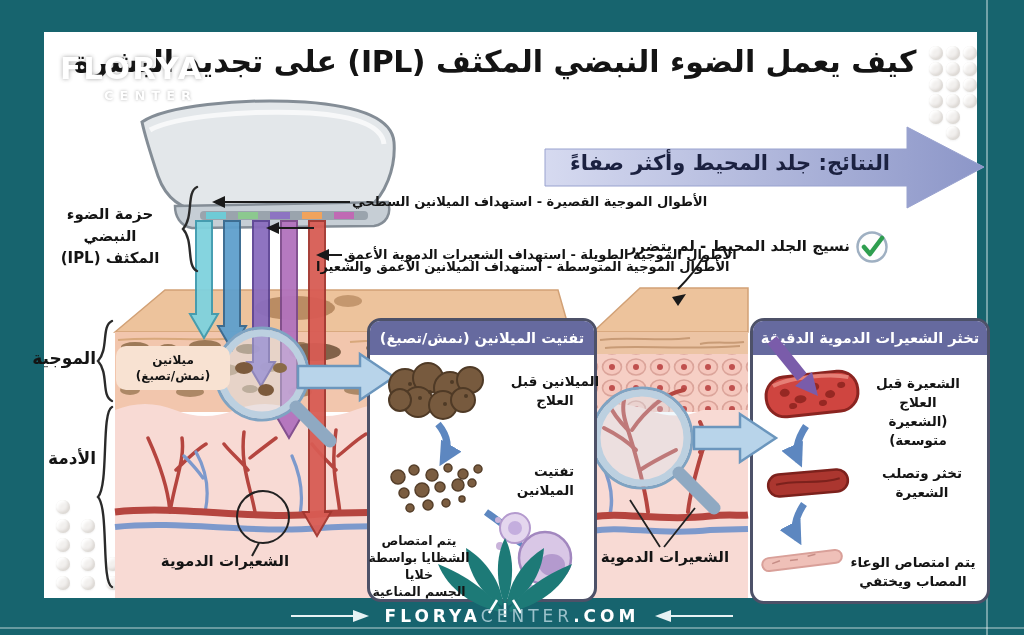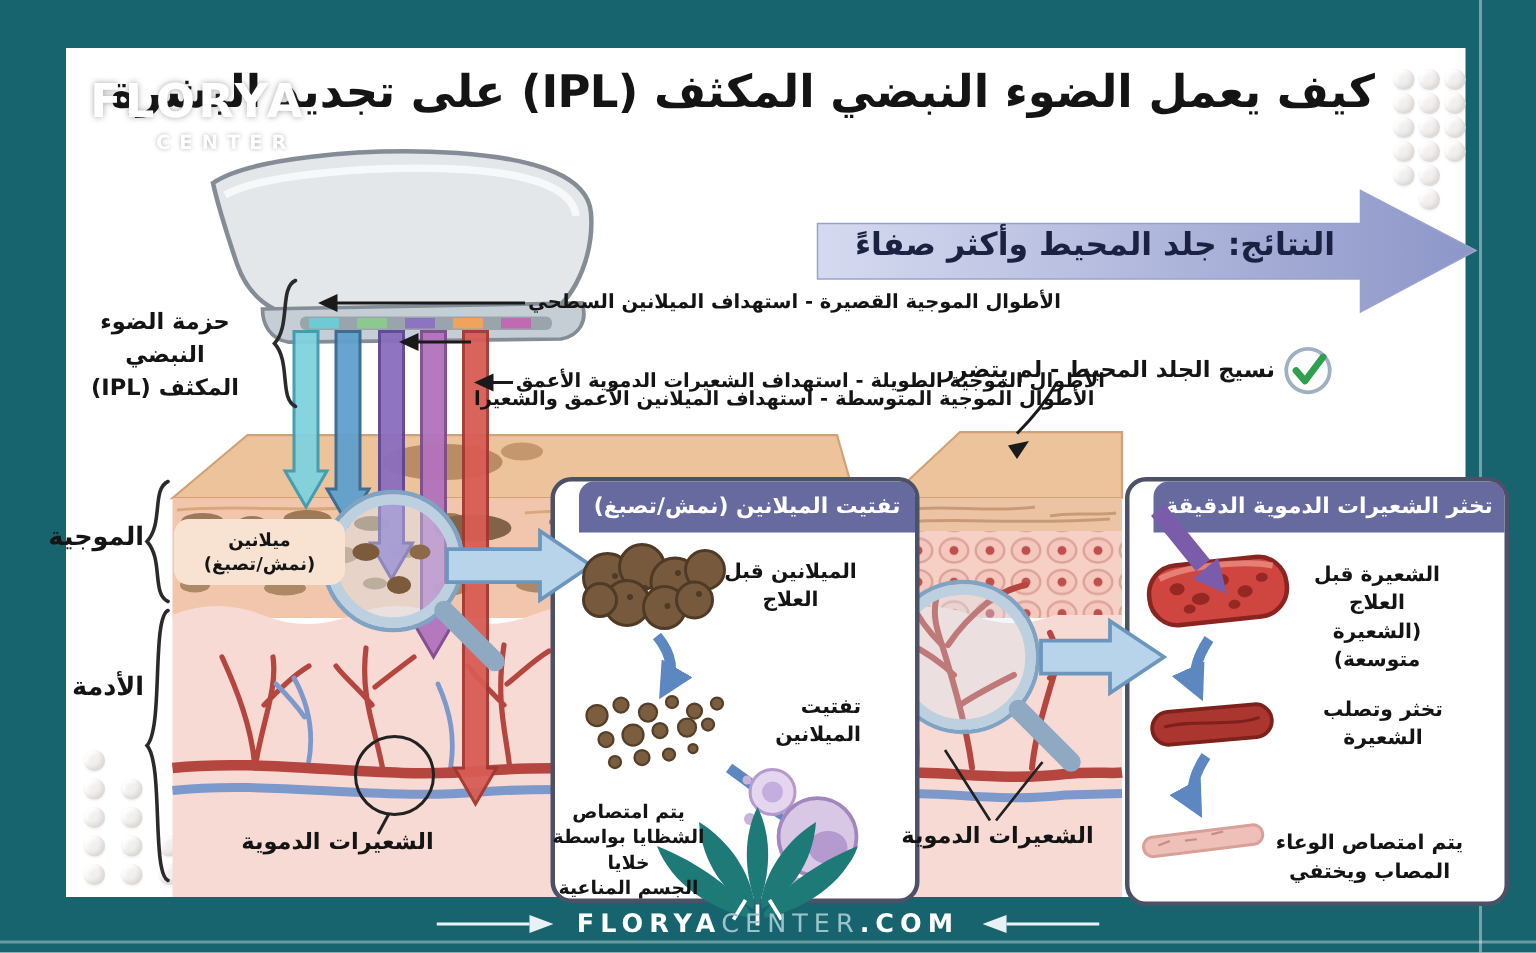--- a/index.html
+++ b/index.html
@@ -7,21 +7,21 @@
        font-family:"DejaVu Sans", sans-serif;}
   #stage{position:relative;width:1024px;height:635px;}
   .abs{position:absolute;}
   .txt{font-weight:bold;color:#141414;direction:rtl;white-space:pre-line;}
   .nowrap{white-space:nowrap;}
   #white-area{left:44px;top:32px;width:933px;height:566px;background:#ffffff;z-index:0;}
   #accent-v{left:986px;top:0;width:2px;height:635px;background:rgba(255,255,255,.4);z-index:1;}
   #accent-h{left:0;top:627px;width:1024px;height:2px;background:rgba(255,255,255,.35);z-index:1;}
   #base-svg{left:0;top:0;z-index:1;}
   #overlay-svg{left:0;top:0;z-index:3;pointer-events:none;}
-  .panel{position:absolute;background:#ffffff;border:3px solid #4d5168;border-radius:14px;z-index:2;padding-left:16px;}
+  .panel{position:absolute;background:#ffffff;border:3px solid #4d5168;border-radius:14px;z-index:2;}
   .panel-header{height:34px;background:#666a9f;color:#ffffff;font-weight:bold;font-size:14.5px;
     display:flex;align-items:center;justify-content:center;direction:rtl;
     border-radius:10px 10px 0 0;white-space:nowrap;}
   .label-layer{z-index:4;pointer-events:none;}
   #title{left:55px;top:44px;width:880px;text-align:center;font-size:30px;letter-spacing:-0.5px;}
   #watermark1{left:60px;top:50px;color:#ffffff;font-weight:bold;font-size:31px;letter-spacing:2px;
     text-shadow:0 0 4px rgba(60,60,60,.45);z-index:5;}
   #watermark2{left:104px;top:88px;color:#ffffff;font-weight:bold;font-size:13px;letter-spacing:6px;
     text-shadow:0 0 3px rgba(60,60,60,.4);z-index:5;}
   #results-text{left:556px;top:151px;width:348px;text-align:center;font-size:21px;color:#1b2140;}
@@ -31,21 +31,21 @@
   #wl-1{left:316px;top:220px;margin-top:39px;}
   #wl-2{left:344px;top:247px;}
   #epidermis-label{left:48px;top:348px;width:48px;font-size:17px;}
   #dermis-label{left:48px;top:448px;width:48px;font-size:17px;}
   #melanin-tag{left:116px;top:346px;width:76px;background:#f8e2d2;border-radius:10px;
      text-align:center;font-size:12px;line-height:16px;padding:6px 19px;z-index:2;}
   #healthy-label{right:174px;top:237px;font-size:15px;}
   #cap-left-label{left:150px;top:552px;width:150px;text-align:center;font-size:15px;}
   #cap-mid-label{left:598px;top:548px;width:134px;text-align:center;font-size:15px;}
   .step{font-size:13.5px;line-height:19px;text-align:center;}
-  #m-step0{left:478px;top:372px;width:98px;}
+  #m-step0{left:506px;top:372px;width:98px;}
   #m-step1{left:492px;top:462px;width:82px;text-align:right;}
   #m-step2{left:366px;top:532px;width:106px;font-size:12.5px;line-height:17px;}
   #c-step0{left:858px;top:374px;width:120px;}
   #c-step1{left:868px;top:464px;width:108px;}
   #c-step2{left:848px;top:540px;width:130px;margin-top:13px;}
   #footer-row{left:0;top:602px;width:1024px;height:28px;display:flex;align-items:center;
      justify-content:center;gap:16px;z-index:4;}
   .brand{font-size:17px;letter-spacing:4px;color:#ffffff;font-weight:bold;}
   .brand-light{color:#9cc2cb;font-weight:normal;}
   .dot{position:absolute;width:14px;height:14px;border-radius:50%;background:#f2f0ee;

